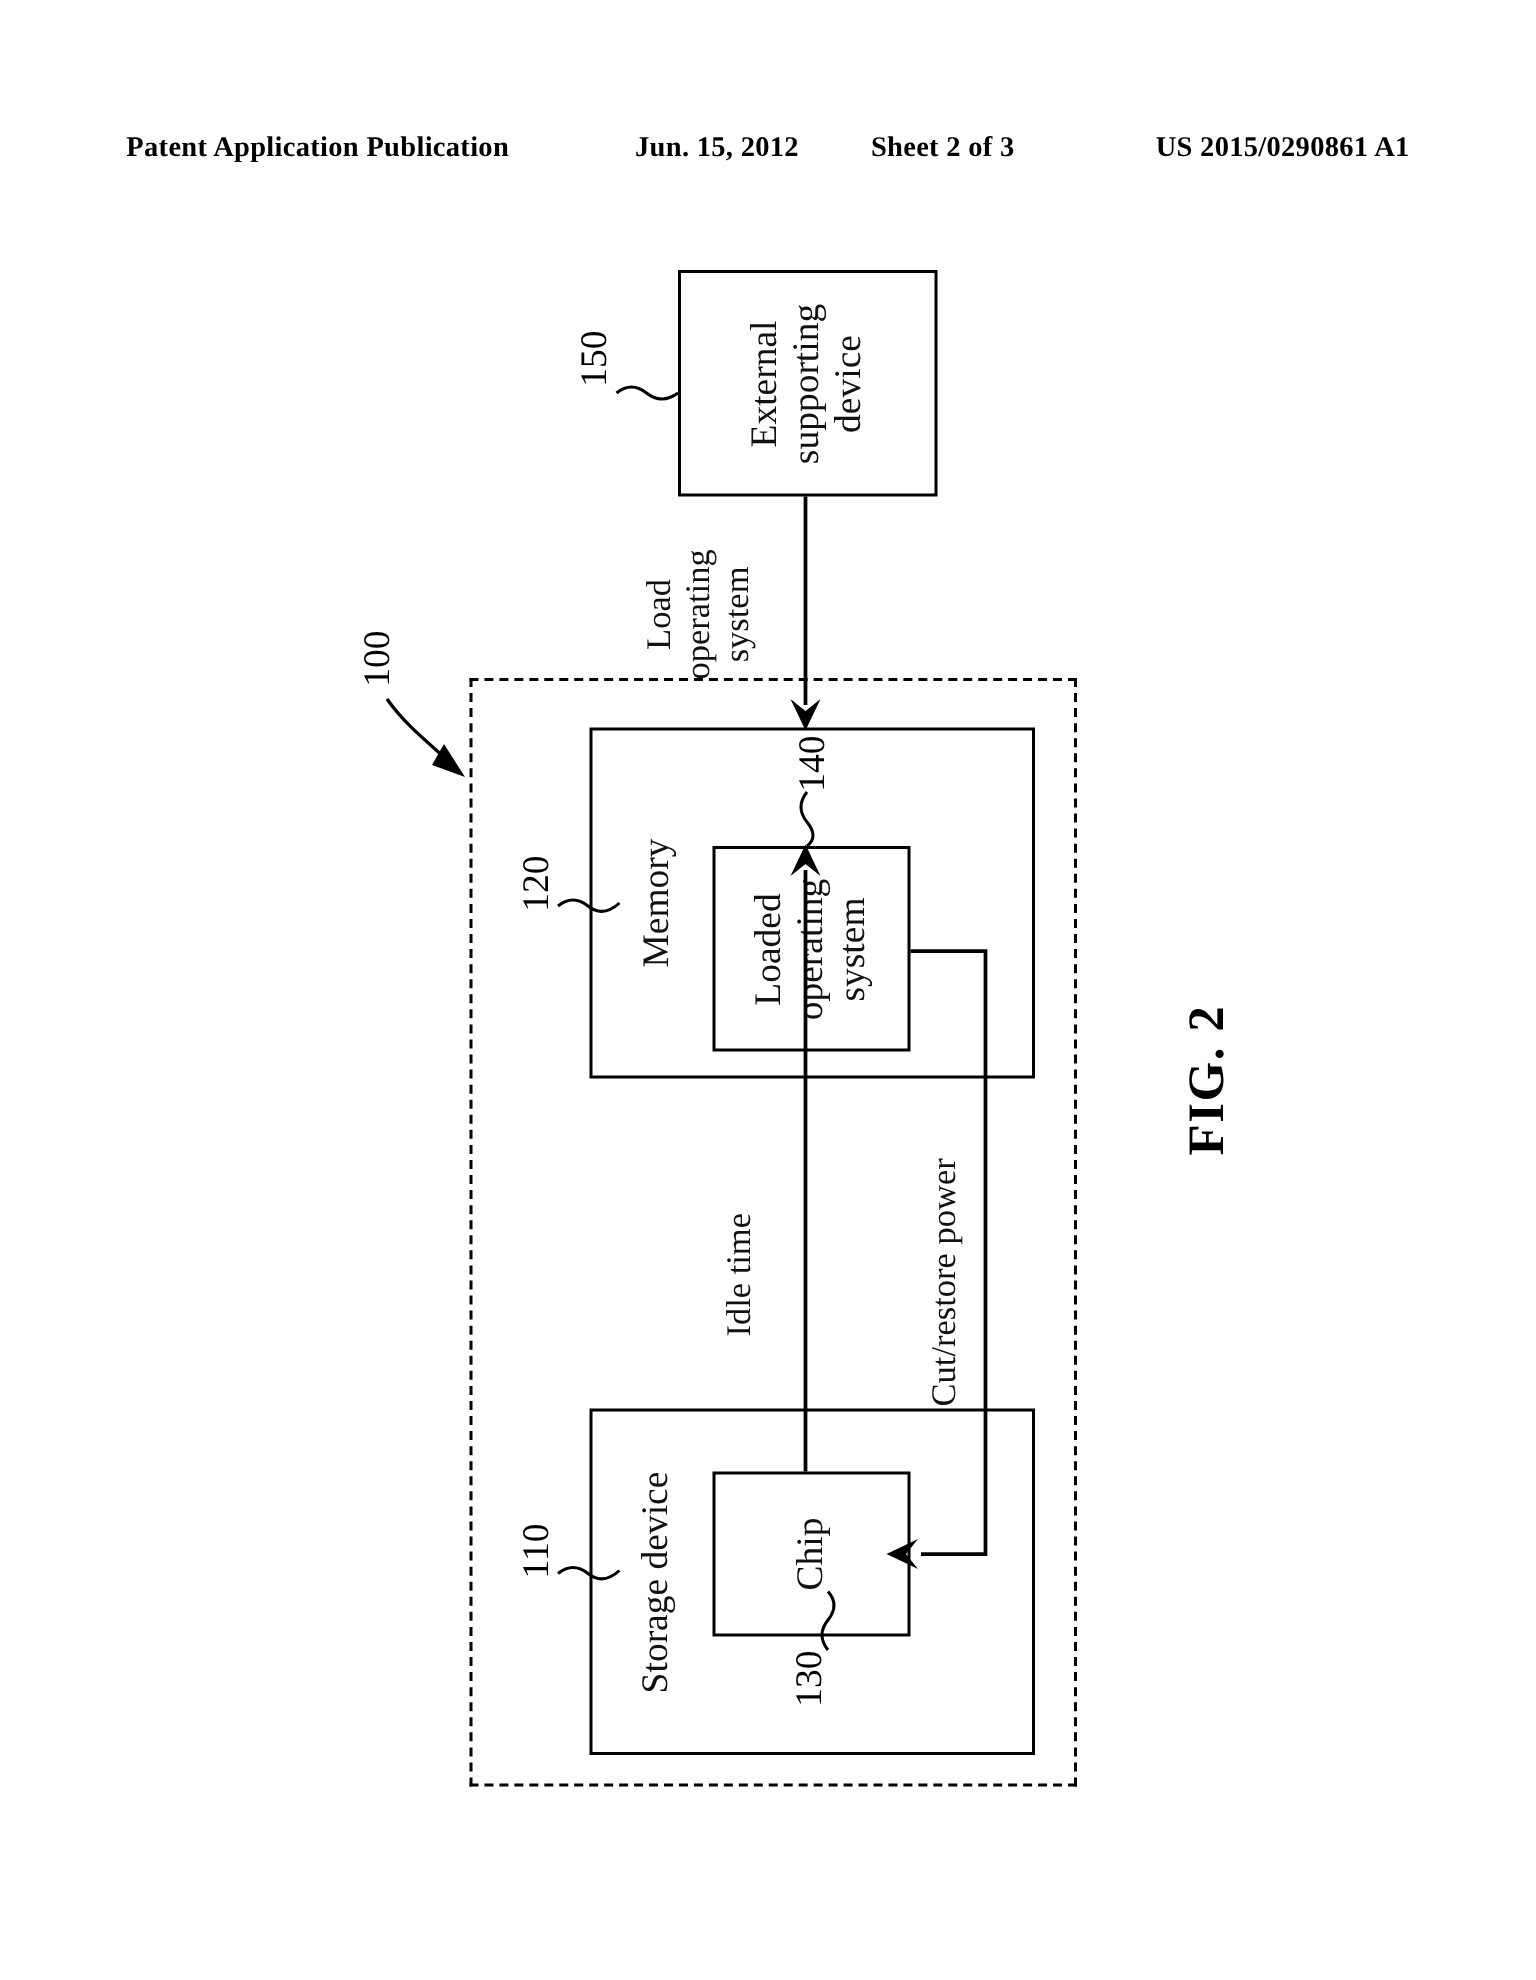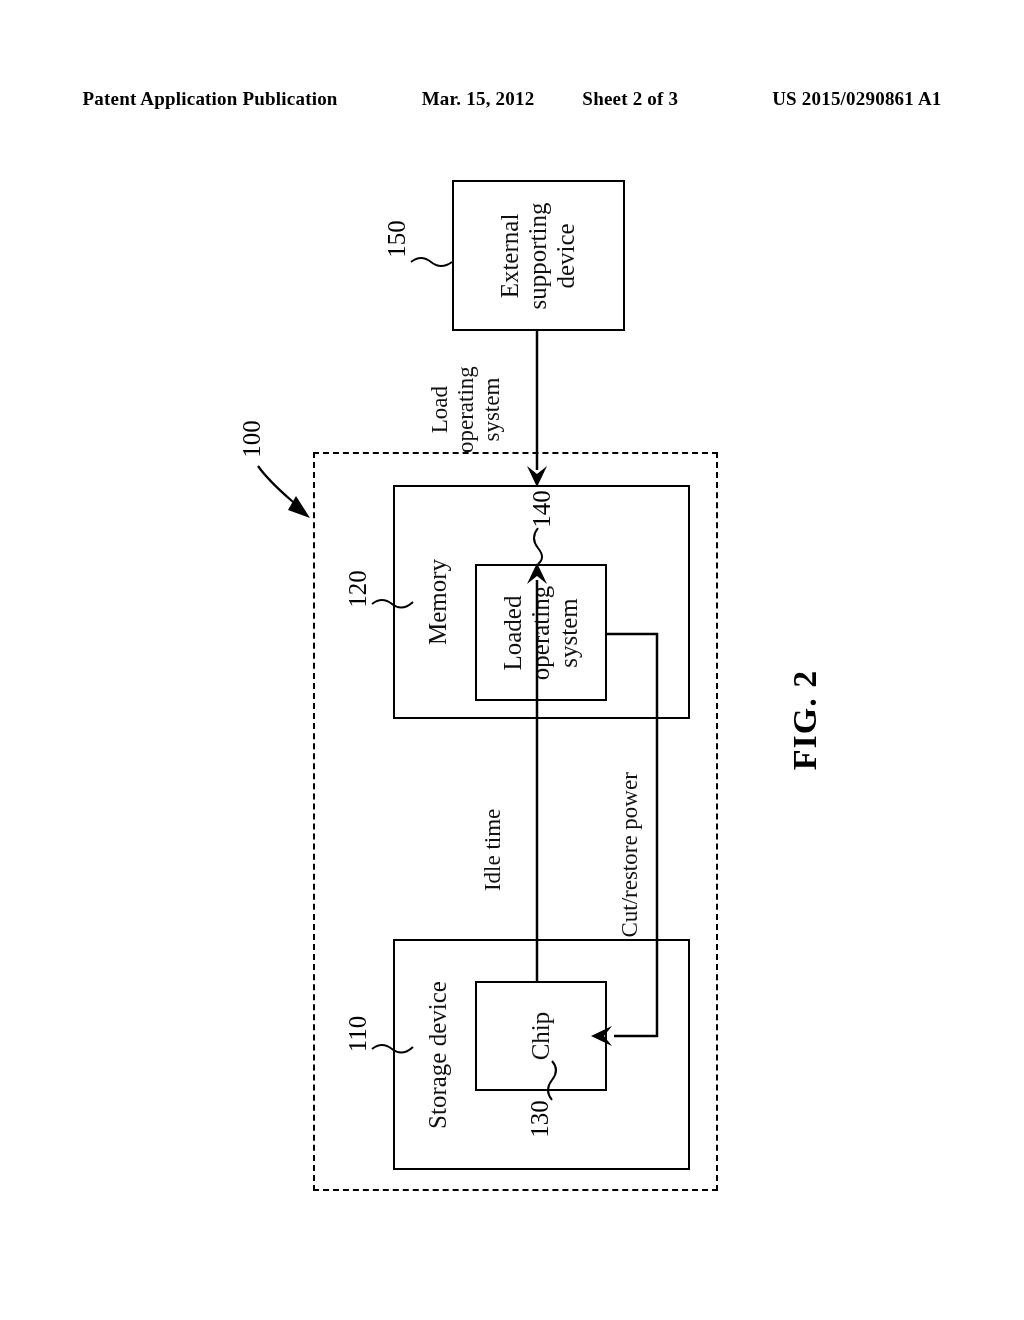--- a/index.html
+++ b/index.html
@@ -142,21 +142,21 @@
     width: 1024px;
     height: 1320px;
     pointer-events: none;
   }
 </style>
 </head>
 <body>
 
 <div id="patent-header">
   <span class="hdr-pub">Patent Application Publication</span>
-  <span class="hdr-date">Mar. 15, 2012</span>
+  <span class="hdr-date">Jun. 15, 2012</span>
   <span class="hdr-sheet">Sheet 2 of 3</span>
   <span class="hdr-num">US 2015/0290861 A1</span>
 </div>
 
 <div id="figure-canvas">
 
   <div id="system-boundary"></div>
 
   <div class="box" id="external-supporting-device-box">
     <div class="rot box-label">

